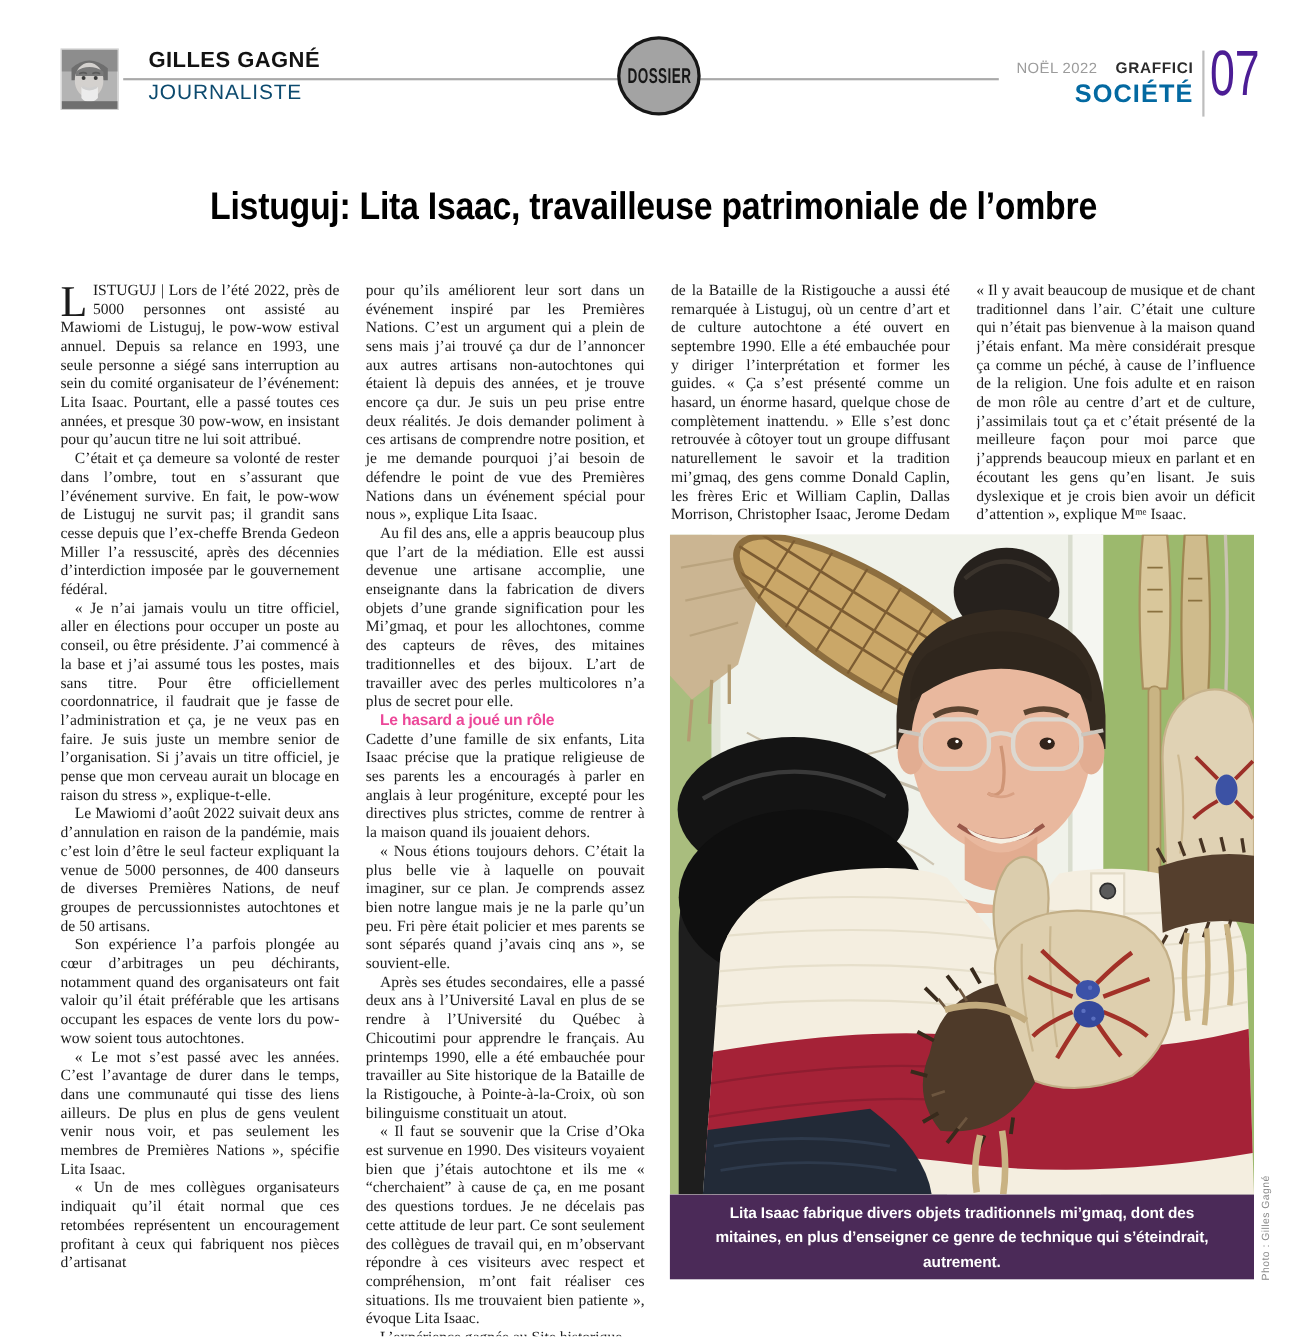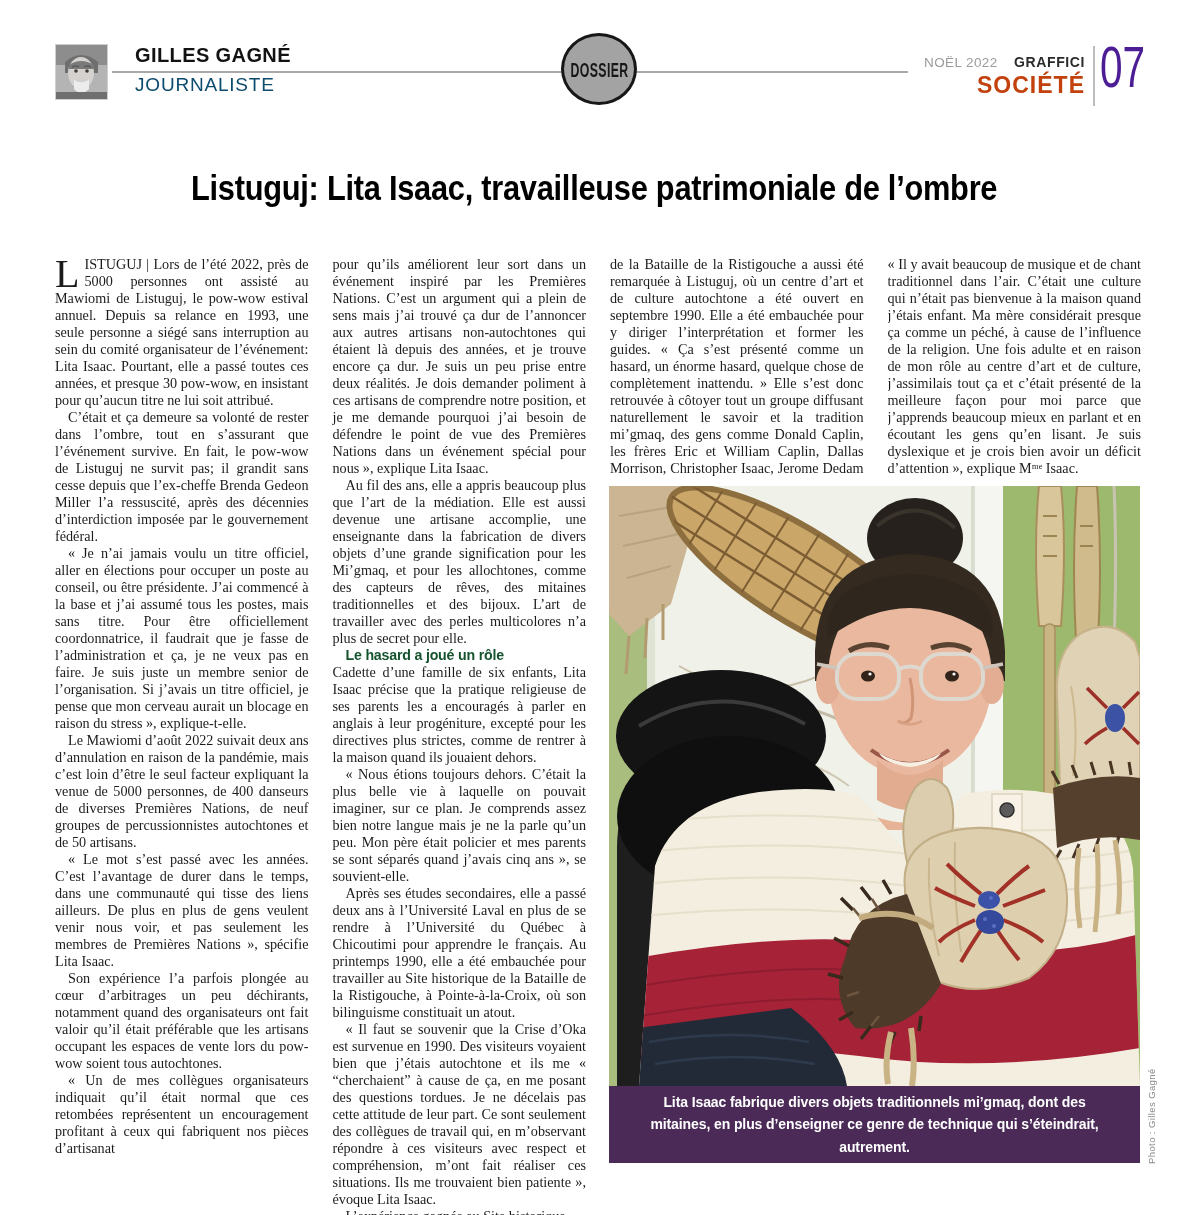--- a/index.html
+++ b/index.html
@@ -37,21 +37,21 @@
     font-family:"Liberation Sans","DejaVu Sans",sans-serif;
     font-weight:700;font-size:15px;letter-spacing:.5px;color:#171717;
     transform:scale(.82,1.3);display:inline-block;
   }
   .issue-line{position:absolute;right:103px;top:53px;text-align:left;font-family:"Liberation Sans","DejaVu Sans",sans-serif;white-space:nowrap;}
   .issue-label{color:#9b9b9b;font-size:13.5px;letter-spacing:.4px;}
   .brand-label{color:#2b2b2b;font-weight:700;font-size:14px;letter-spacing:.6px;margin-left:12px;}
   .section-label{
     position:absolute;right:103px;top:72px;
     font-family:"Liberation Sans","DejaVu Sans",sans-serif;
-    font-weight:700;font-size:23px;letter-spacing:1px;color:#c2410c;
+    font-weight:700;font-size:23px;letter-spacing:1px;color:#0369a1;
   }
   .pageno-divider{position:absolute;left:1093px;top:46px;width:2px;height:60px;background:#bdbdbd;}
   .page-number{
     position:absolute;left:1100px;top:38px;
     font-family:"Liberation Sans","DejaVu Sans",sans-serif;
     font-weight:400;font-size:52px;color:#4c1d95;line-height:1;
   }
   .page-number span{display:inline-block;transform:scale(.78,1.12);transform-origin:left top;}
   
   .headline{
@@ -77,21 +77,21 @@
   .col p.lead{text-indent:0;}
   .dropcap{
     float:left;
     font-size:40px;line-height:31px;
     padding:2px 5px 0 0;
     font-weight:400;color:#1b1b1b;
   }
   .subhead{
     margin:12px 0 6px 0;
     font-family:"Liberation Sans","DejaVu Sans",sans-serif;
-    font-weight:700;font-size:19px;color:#14532d;letter-spacing:-.2px;
+    font-weight:700;font-size:19px;color:#ec4899;letter-spacing:-.2px;
     text-indent:0;
   }
   
   .photo{
     position:absolute;left:609px;top:486px;width:531px;height:600px;
     overflow:hidden;background:#e8ebdf;
   }
   .photo svg{display:block;}
   .caption{
     position:absolute;left:609px;top:1086px;width:531px;height:77px;
@@ -157,31 +157,31 @@
     <span>Listuguj: Lita Isaac, travailleuse patrimoniale de l’ombre</span>
   </h1>
 
   <div class="columns">
 
     <div class="col">
       <p class="lead"><span class="dropcap">L</span><span>ISTUGUJ | Lors de l’été 2022, près de 5000 personnes ont assisté au Mawiomi de Listuguj, le pow-wow estival annuel. Depuis sa relance en 1993, une seule personne a siégé sans interruption au sein du comité organisateur de l’événement: Lita Isaac. Pourtant, elle a passé toutes ces années, et presque 30 pow-wow, en insistant pour qu’aucun titre ne lui soit attribué.</span></p>
       <p>C’était et ça demeure sa volonté de rester dans l’ombre, tout en s’assurant que l’événement survive. En fait, le pow-wow de Listuguj ne survit pas; il grandit sans cesse depuis que l’ex-cheffe Brenda Gedeon Miller l’a ressuscité, après des décennies d’interdiction imposée par le gouvernement fédéral.</p>
       <p>« Je n’ai jamais voulu un titre officiel, aller en élections pour occuper un poste au conseil, ou être présidente. J’ai commencé à la base et j’ai assumé tous les postes, mais sans titre. Pour être officiellement coordonnatrice, il faudrait que je fasse de l’administration et ça, je ne veux pas en faire. Je suis juste un membre senior de l’organisation. Si j’avais un titre officiel, je pense que mon cerveau aurait un blocage en raison du stress », explique-t-elle.</p>
       <p>Le Mawiomi d’août 2022 suivait deux ans d’annulation en raison de la pandémie, mais c’est loin d’être le seul facteur expliquant la venue de 5000 personnes, de 400 danseurs de diverses Premières Nations, de neuf groupes de percussionnistes autochtones et de 50 artisans.</p>
+      <p>Son expérience l’a parfois plongée au cœur d’arbitrages un peu déchirants, notamment quand des organisateurs ont fait valoir qu’il était préférable que les artisans occupant les espaces de vente lors du pow-wow soient tous autochtones.</p>
       <p>« Le mot s’est passé avec les années. C’est l’avantage de durer dans le temps, dans une communauté qui tisse des liens ailleurs. De plus en plus de gens veulent venir nous voir, et pas seulement les membres de Premières Nations », spécifie Lita Isaac.</p>
-      <p>Son expérience l’a parfois plongée au cœur d’arbitrages un peu déchirants, notamment quand des organisateurs ont fait valoir qu’il était préférable que les artisans occupant les espaces de vente lors du pow-wow soient tous autochtones.</p>
       <p>« Un de mes collègues organisateurs indiquait qu’il était normal que ces retombées représentent un encouragement profitant à ceux qui fabriquent nos pièces d’artisanat</p>
     </div>
 
     <div class="col">
       <p class="lead">pour qu’ils améliorent leur sort dans un événement inspiré par les Premières Nations. C’est un argument qui a plein de sens mais j’ai trouvé ça dur de l’annoncer aux autres artisans non-autochtones qui étaient là depuis des années, et je trouve encore ça dur. Je suis un peu prise entre deux réalités. Je dois demander poliment à ces artisans de comprendre notre position, et je me demande pourquoi j’ai besoin de défendre le point de vue des Premières Nations dans un événement spécial pour nous », explique Lita Isaac.</p>
       <p>Au fil des ans, elle a appris beaucoup plus que l’art de la médiation. Elle est aussi devenue une artisane accomplie, une enseignante dans la fabrication de divers objets d’une grande signification pour les Mi’gmaq, et pour les allochtones, comme des capteurs de rêves, des mitaines traditionnelles et des bijoux. L’art de travailler avec des perles multicolores n’a plus de secret pour elle.</p>
       <p class="subhead">Le hasard a joué un rôle</p>
       <p class="lead">Cadette d’une famille de six enfants, Lita Isaac précise que la pratique religieuse de ses parents les a encouragés à parler en anglais à leur progéniture, excepté pour les directives plus strictes, comme de rentrer à la maison quand ils jouaient dehors.</p>
-      <p>« Nous étions toujours dehors. C’était la plus belle vie à laquelle on pouvait imaginer, sur ce plan. Je comprends assez bien notre langue mais je ne la parle qu’un peu. Mon père était policier et mes parents se sont séparés quand j’avais cinq ans », se souvient-elle.</p>
+      <p>« Nous étions toujours dehors. C’était la plus belle vie à laquelle on pouvait imaginer, sur ce plan. Je comprends assez bien notre langue mais je ne la parle qu’un peu. Fri père était policier et mes parents se sont séparés quand j’avais cinq ans », se souvient-elle.</p>
       <p>Après ses études secondaires, elle a passé deux ans à l’Université Laval en plus de se rendre à l’Université du Québec à Chicoutimi pour apprendre le français. Au printemps 1990, elle a été embauchée pour travailler au Site historique de la Bataille de la Ristigouche, à Pointe-à-la-Croix, où son bilinguisme constituait un atout.</p>
       <p>« Il faut se souvenir que la Crise d’Oka est survenue en 1990. Des visiteurs voyaient bien que j’étais autochtone et ils me « “cherchaient” à cause de ça, en me posant des questions tordues. Je ne décelais pas cette attitude de leur part. Ce sont seulement des collègues de travail qui, en m’observant répondre à ces visiteurs avec respect et compréhension, m’ont fait réaliser ces situations. Ils me trouvaient bien patiente », évoque Lita Isaac.</p>
       <p>L’expérience gagnée au Site historique</p>
     </div>
 
     <div class="col col-short">
       <p class="lead">de la Bataille de la Ristigouche a aussi été remarquée à Listuguj, où un centre d’art et de culture autochtone a été ouvert en septembre 1990. Elle a été embauchée pour y diriger l’interprétation et former les guides. « Ça s’est présenté comme un hasard, un énorme hasard, quelque chose de complètement inattendu. » Elle s’est donc retrouvée à côtoyer tout un groupe diffusant naturellement le savoir et la tradition mi’gmaq, des gens comme Donald Caplin, les frères Eric et William Caplin, Dallas Morrison, Christopher Isaac, Jerome Dedam et Gerald Dedam.</p>
     </div>
 
     <div class="col col-short">

